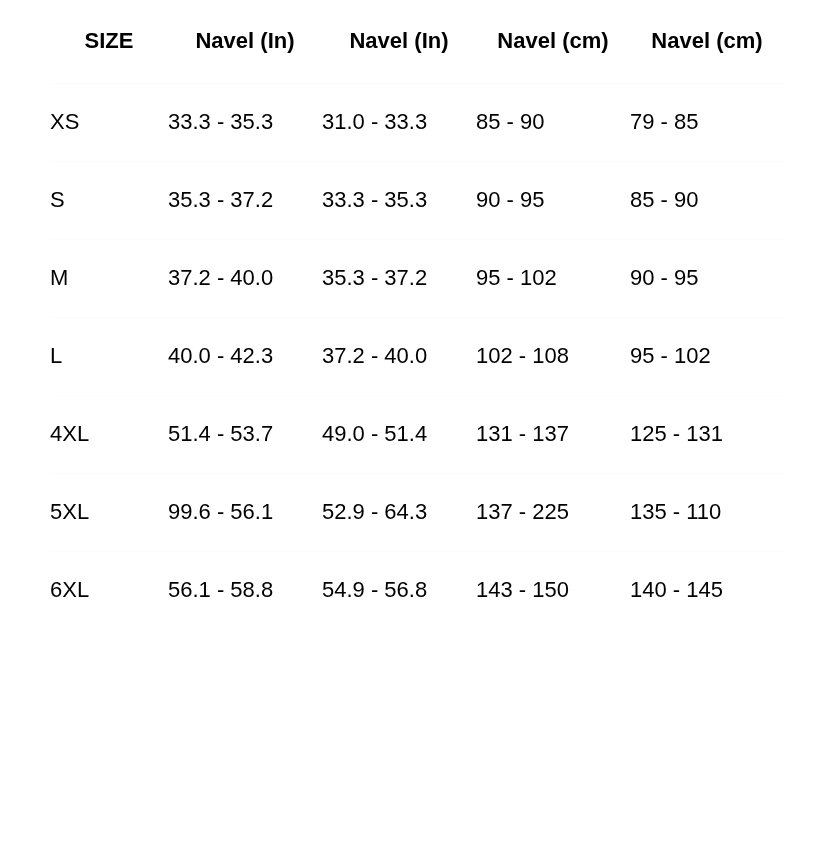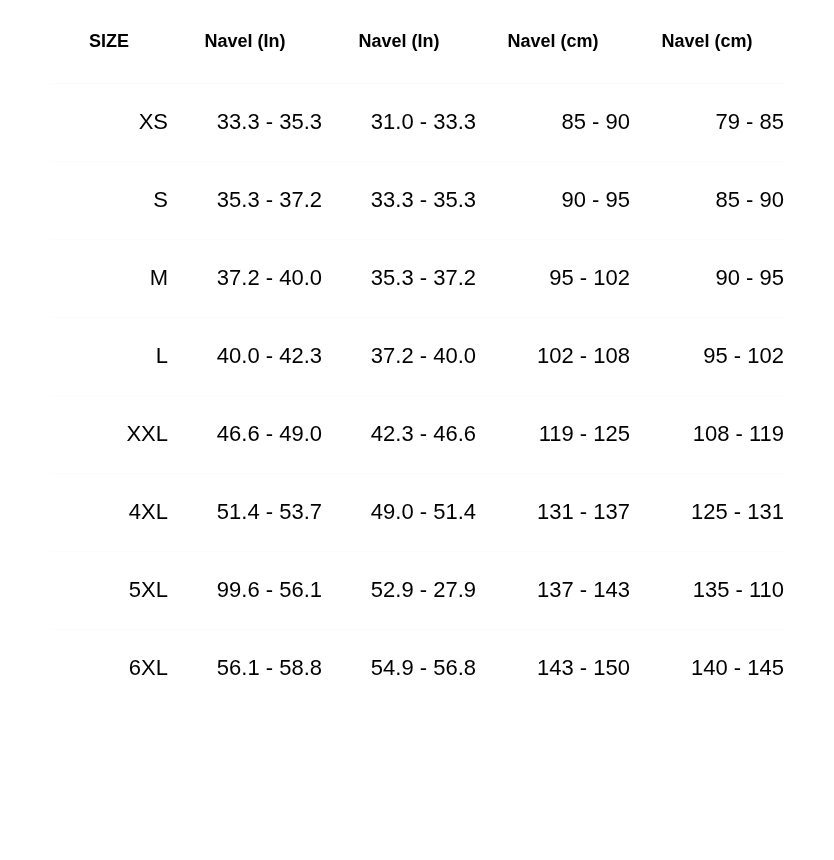--- a/index.html
+++ b/index.html
@@ -28,35 +28,35 @@
     width: 734px;
     margin: 0 auto;
     border-collapse: collapse;
     table-layout: fixed;
   }
 
   table.size-table col.col-size    { width: 118px; }
   table.size-table col.col-data    { width: 154px; }
 
   thead th {
-    font-size: 18px;
+    font-size: 22px;
     font-weight: bold;
     text-align: center;
     padding: 0;
     height: 83px;
     vertical-align: middle;
     line-height: 1.1;
     border-bottom: 1px solid #fbfbfb;
     white-space: nowrap;
   }
 
   tbody td {
     font-size: 22px;
     font-weight: normal;
-    text-align: right;
+    text-align: left;
     padding: 0;
     height: 77px;
     vertical-align: middle;
     line-height: 1.1;
     border-bottom: 1px solid #fcfcfc;
     white-space: nowrap;
   }
 
   tbody tr:last-child td {
     border-bottom: none;
@@ -106,38 +106,31 @@
           <td>90 - 95</td>
         </tr>
         <tr>
           <td>L</td>
           <td>40.0 - 42.3</td>
           <td>37.2 - 40.0</td>
           <td>102 - 108</td>
           <td>95 - 102</td>
         </tr>
         <tr>
-          <td>XXL</td>
-          <td>46.6 - 49.0</td>
-          <td>42.3 - 46.6</td>
-          <td>119 - 125</td>
-          <td>108 - 119</td>
-        </tr>
-        <tr>
           <td>4XL</td>
           <td>51.4 - 53.7</td>
           <td>49.0 - 51.4</td>
           <td>131 - 137</td>
           <td>125 - 131</td>
         </tr>
         <tr>
           <td>5XL</td>
           <td>99.6 - 56.1</td>
-          <td>52.9 - 27.9</td>
-          <td>137 - 143</td>
+          <td>52.9 - 64.3</td>
+          <td>137 - 225</td>
           <td>135 - 110</td>
         </tr>
         <tr>
           <td>6XL</td>
           <td>56.1 - 58.8</td>
           <td>54.9 - 56.8</td>
           <td>143 - 150</td>
           <td>140 - 145</td>
         </tr>
       </tbody>

